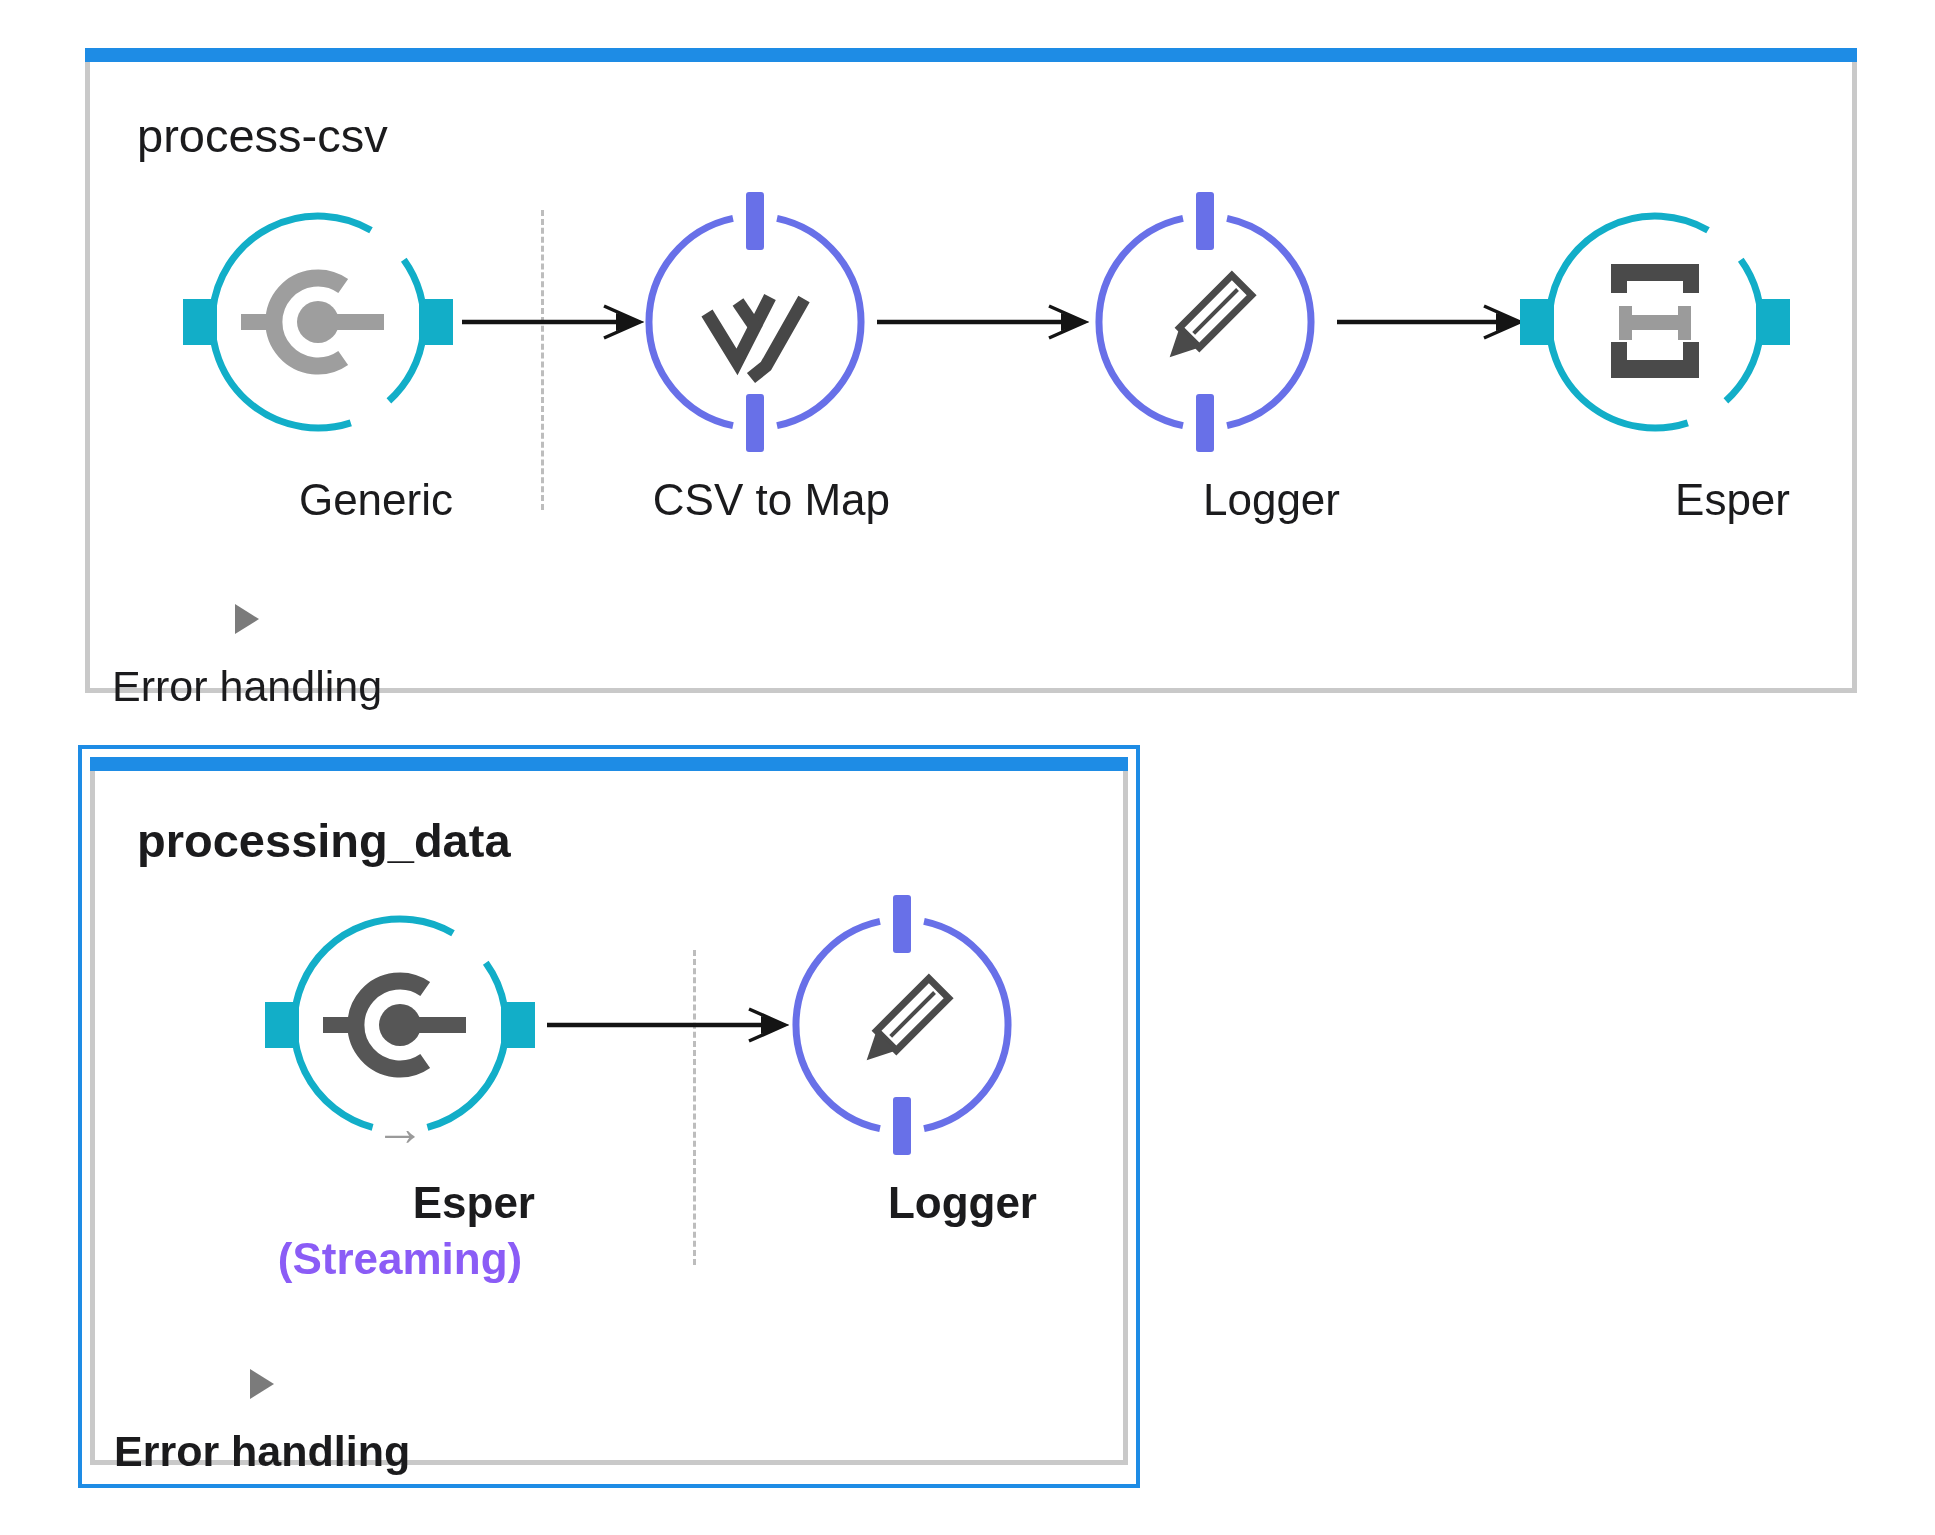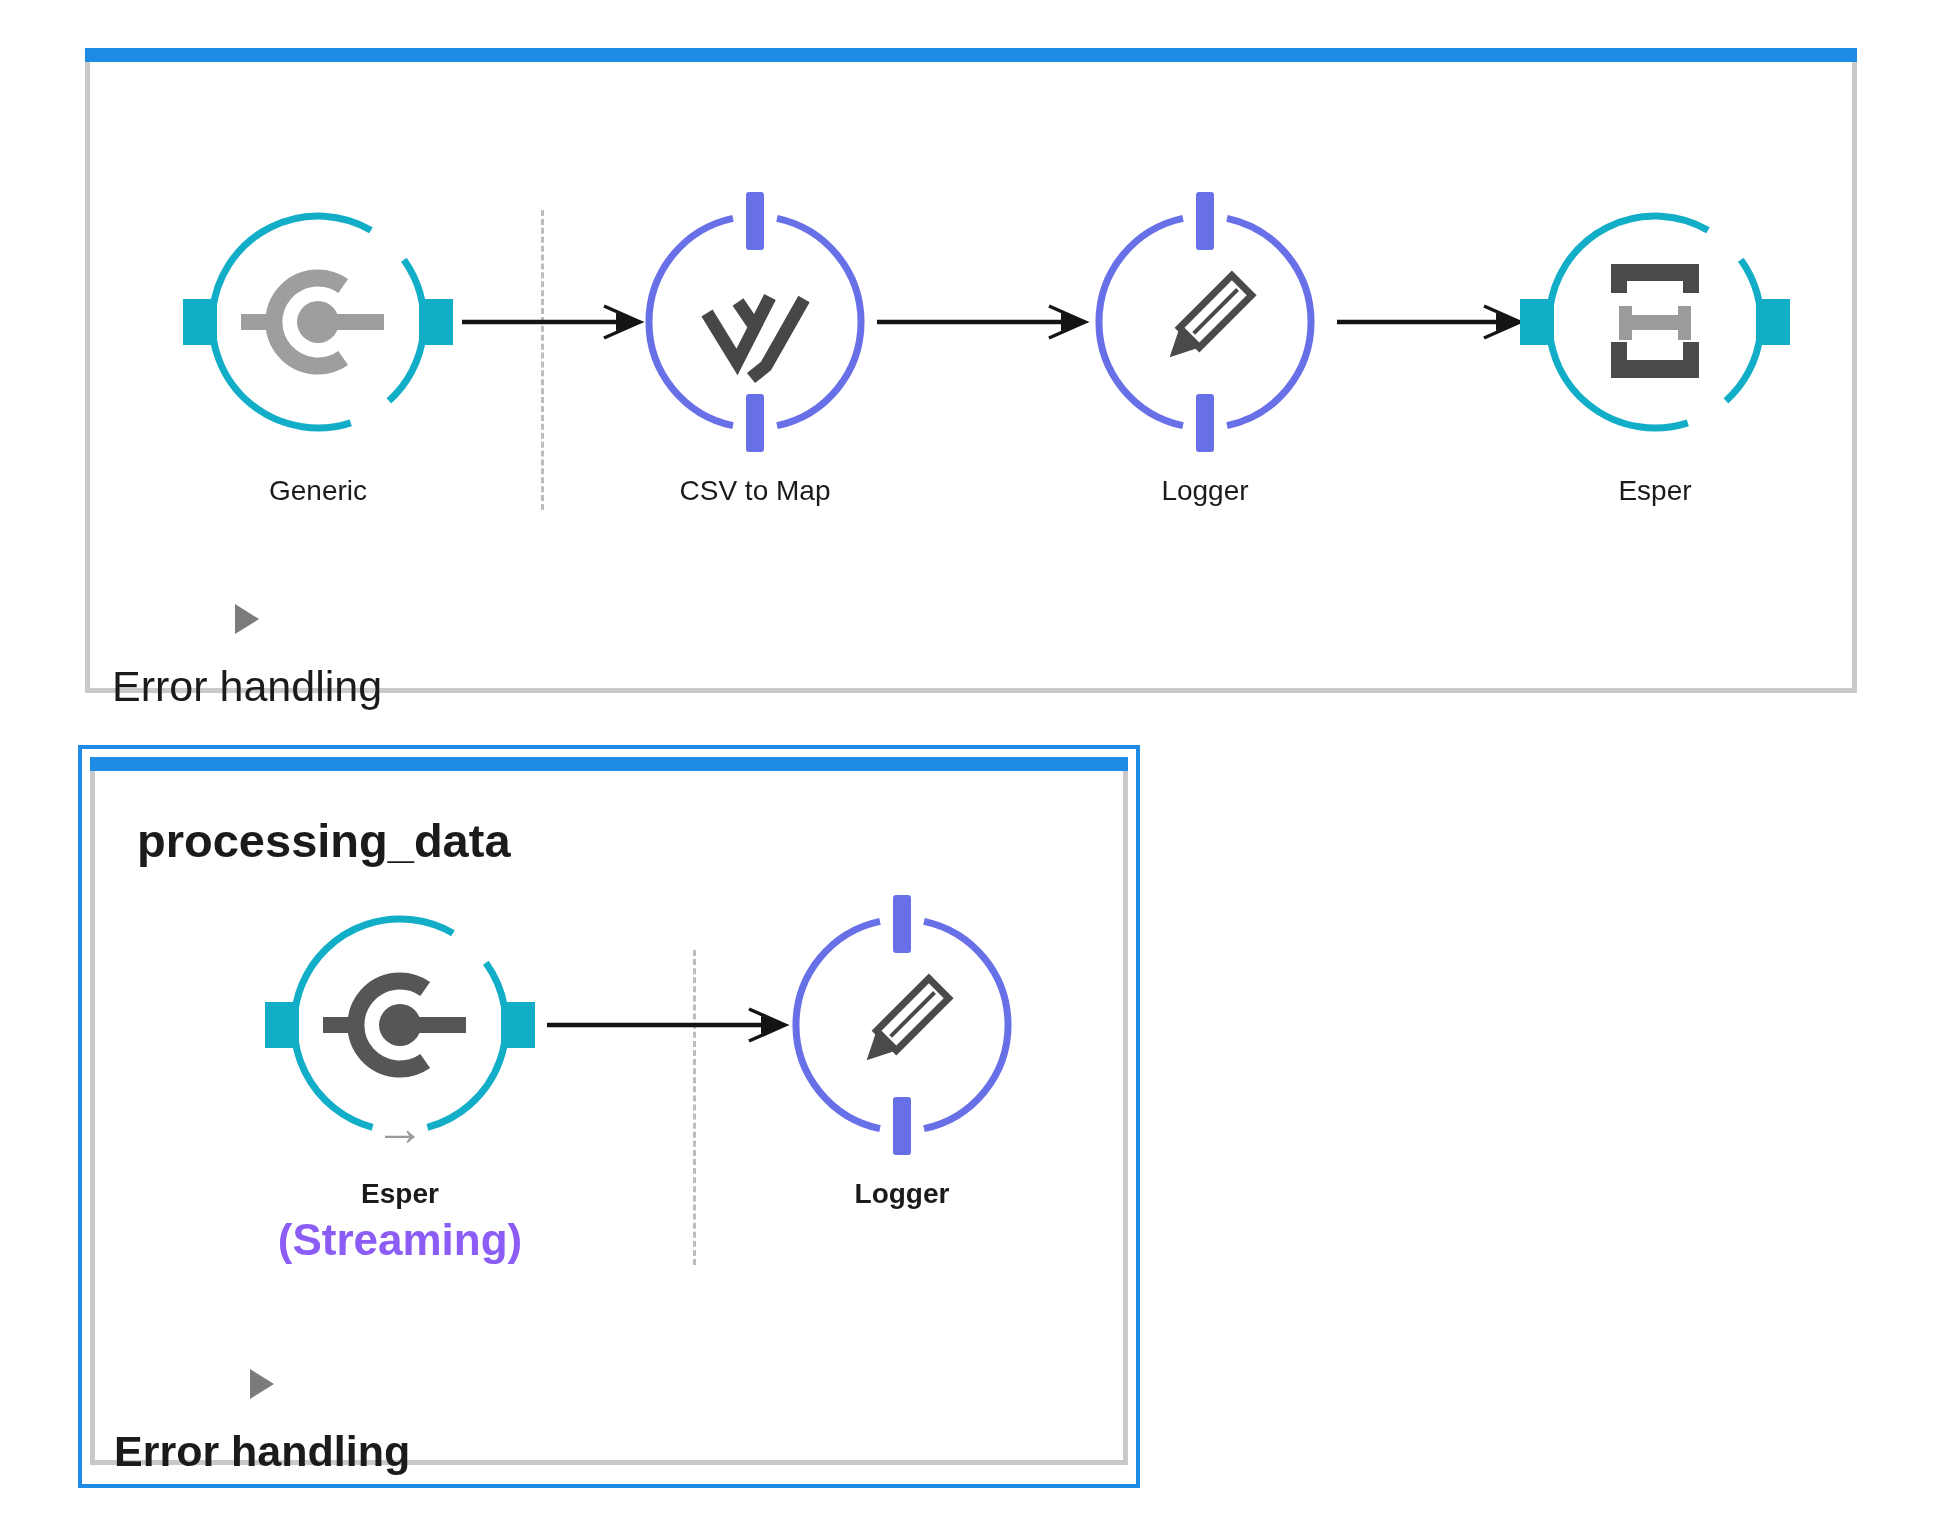--- a/index.html
+++ b/index.html
@@ -13,39 +13,40 @@
     border-left:5px solid #c9c9c9;border-right:5px solid #c9c9c9;border-bottom:5px solid #c9c9c9;
     box-sizing:border-box;
   }
   .flow-wrapper-selected{
     position:absolute;border:4px solid #1e8ce5;background:#ffffff;box-sizing:border-box;
   }
   .topbar{position:absolute;left:0;top:0;right:0;height:14px;background:#1e8ce5;}
   .flow-title{position:absolute;font-size:47px;line-height:1.1;color:#1b1b1d;white-space:nowrap;}
   .node{position:absolute;width:270px;text-align:center;cursor:pointer;}
   .node svg{display:block;}
-  .nlabel{margin-top:22px;font-size:28px;line-height:1.18;color:#1b1b1d;white-space:nowrap;}
+  .nlabel{margin-top:22px;font-size:44px;line-height:1.18;color:#1b1b1d;white-space:nowrap;text-align:right;}
   .nlabel2{margin-top:4px;font-size:44px;line-height:1.18;color:#8b5cf6;white-space:nowrap;}
   .arrow{position:absolute;}
   .sep{position:absolute;width:0;border-left:3px dashed #bdbdbd;}
   .error-row{position:absolute;display:flex;align-items:center;gap:28px;cursor:pointer;flex-direction:column;}
   .tri{
     display:inline-block;width:0;height:0;
     border-top:15px solid transparent;border-bottom:15px solid transparent;
     border-left:24px solid #7b7b7b;
   }
   .error-label{font-size:43px;color:#1b1b1d;white-space:nowrap;}
   .stream-glyph{position:absolute;font-size:50px;color:#9a9a9a;width:80px;text-align:center;}
 </style>
 </head>
 <body>
 
 <div class="flow" style="left:85px;top:48px;width:1772px;height:645px;">
   <div class="flow-inner" style="left:0;top:0;width:1772px;height:645px;"></div>
   <div class="topbar"></div>
+  <div class="flow-title" style="left:52px;top:62px;">process-csv</div>
 
   <div class="sep" style="left:456px;top:162px;height:300px;"></div>
 
   <svg class="arrow" style="left:375px;top:252px;" width="190" height="44" viewBox="0 0 190 44">
     <line x1="2" y1="22" x2="158" y2="22" stroke="#141414" stroke-width="4.5"></line>
     <path d="M144,6 L180,22 L144,38" fill="none" stroke="#141414" stroke-width="3.5"></path>
     <path d="M156,13 L184,22 L156,31 Z" fill="#141414"></path>
   </svg>
   <svg class="arrow" style="left:790px;top:252px;" width="220" height="44" viewBox="0 0 220 44">
     <line x1="2" y1="22" x2="188" y2="22" stroke="#141414" stroke-width="4.5"></line>

